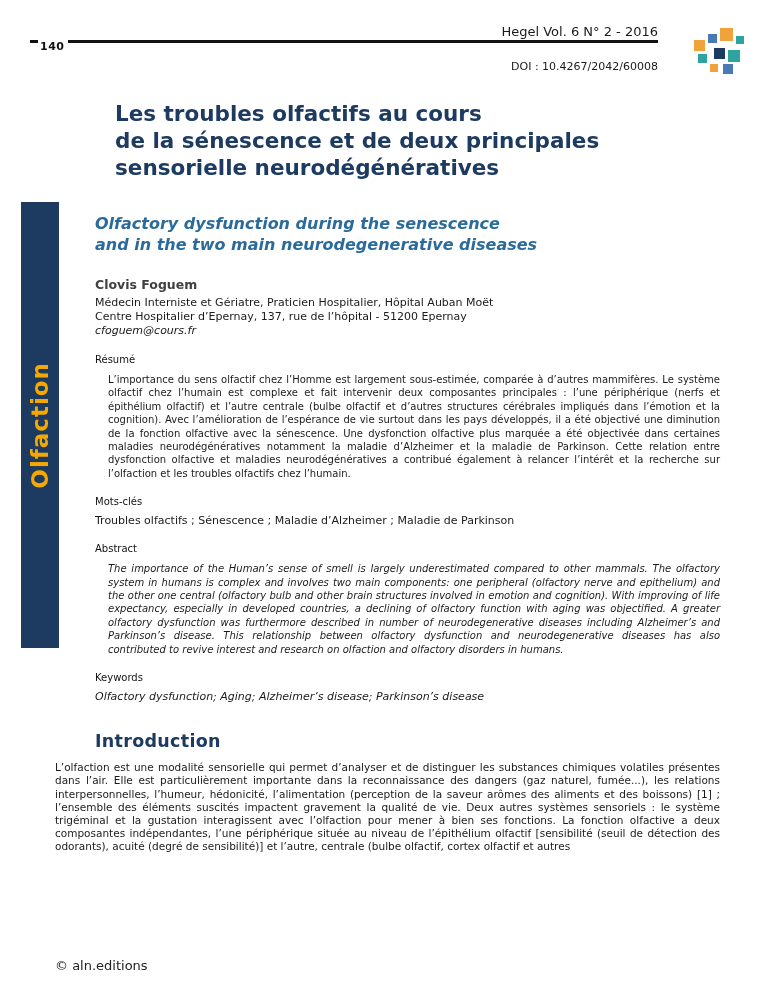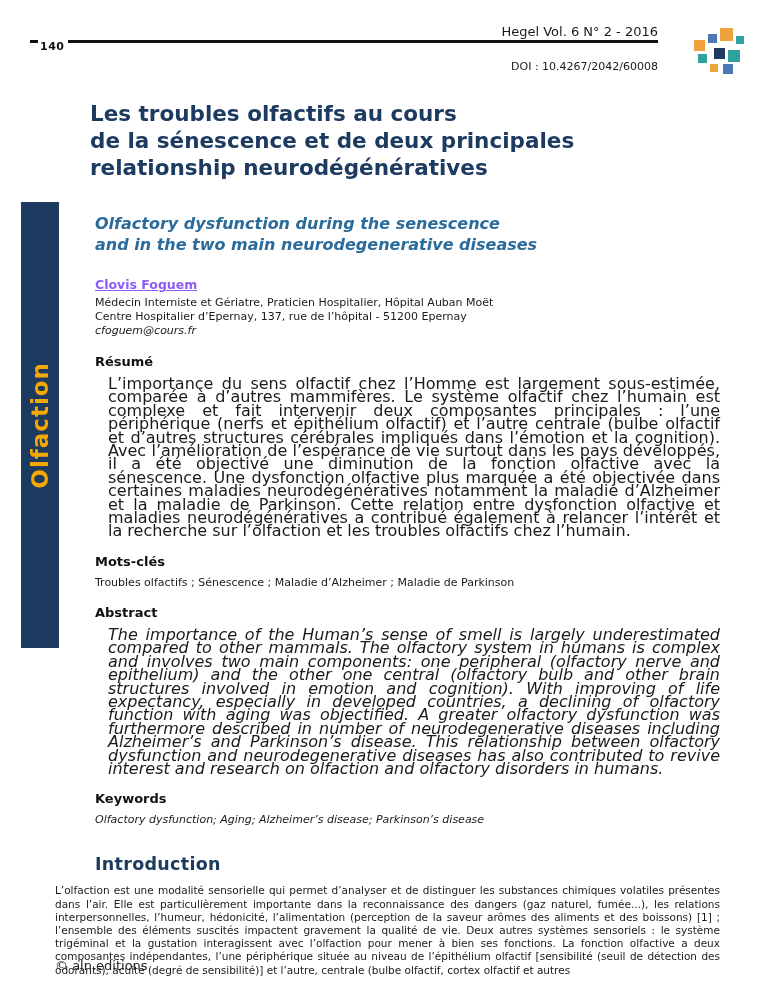--- a/index.html
+++ b/index.html
@@ -58,42 +58,42 @@
   .sidebar-label {
     writing-mode: vertical-rl; transform: rotate(180deg);
     color: var(--orange, #f5a800);
     font-weight: bold; font-size: 23px; letter-spacing: 1px;
   }
 
   
   .content { position: absolute; left: 55px; top: 100px; width: 665px; }
 
   .title {
-    margin-left: 35px;
+    margin-left: 60px;
     font-size: 21.5px; line-height: 27px; font-weight: bold;
     color: var(--navy, #1d3a60);
   }
   .title span { display: block; }
 
   .subtitle {
     margin: 32px 0 4px 40px;
     font-size: 16px; line-height: 21px; font-weight: bold; font-style: italic;
     color: var(--blue, #2a6b9b);
   }
   .subtitle span { display: block; }
 
-  .author { margin: 22px 0 0 40px; font-size: 12.5px; font-weight: bold; color: #8b5cf6; text-decoration: underline; }
+  .author { margin: 22px 0 0 40px; font-size: 12.5px; font-weight: bold; color: #404040; }
   .affiliation { margin: 4px 0 0 40px; font-size: 11px; line-height: 14px; color: #1a1a1a; }
   .email { font-style: italic; }
 
-  .section-heading { margin: 16px 0 0 40px; font-size: 13px; font-weight: bold; color: #111; }
+  .section-heading { margin: 16px 0 0 40px; font-size: 10px; font-weight: normal; color: #111; }
 
   .body-par {
     margin: 8px 0 0 53px; width: 612px;
-    font-size: 16px; line-height: 13.4px; text-align: justify; color: #1a1a1a;
+    font-size: 10px; line-height: 13.4px; text-align: justify; color: #1a1a1a;
   }
   .italic { font-style: italic; }
 
   .keywords-line { margin: 7px 0 0 40px; font-size: 11px; color: #1a1a1a; }
 
   .intro-heading {
     margin: 28px 0 0 40px;
     font-size: 17.5px; font-weight: bold; letter-spacing: 0.3px;
     color: var(--navy, #1d3a60);
   }
@@ -134,21 +134,21 @@
 
   <div class="sidebar">
     <span class="sidebar-label">Olfaction</span>
   </div>
 
   <div class="content">
 
     <h1 class="title">
       <span>Les troubles olfactifs au cours</span>
       <span>de la sénescence et de deux principales</span>
-      <span>relationship neurodégénératives</span>
+      <span>sensorielle neurodégénératives</span>
     </h1>
 
     <h2 class="subtitle">
       <span>Olfactory dysfunction during the senescence</span>
       <span>and in the two main neurodegenerative diseases</span>
     </h2>
 
     <div class="author">Clovis Foguem</div>
 
     <div class="affiliation">

